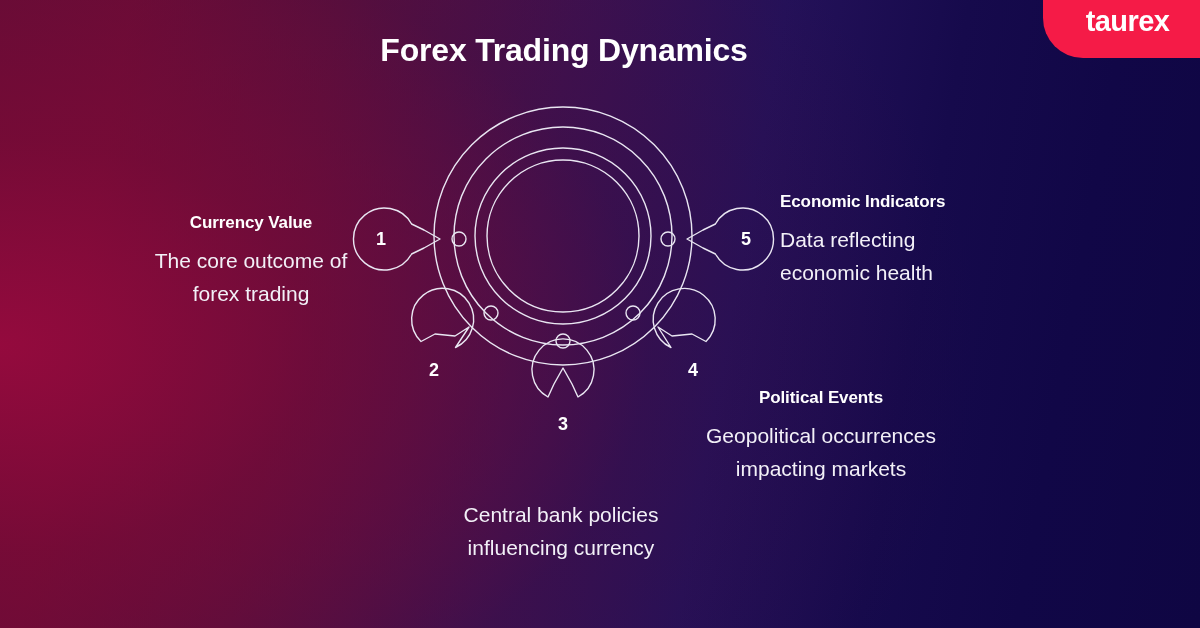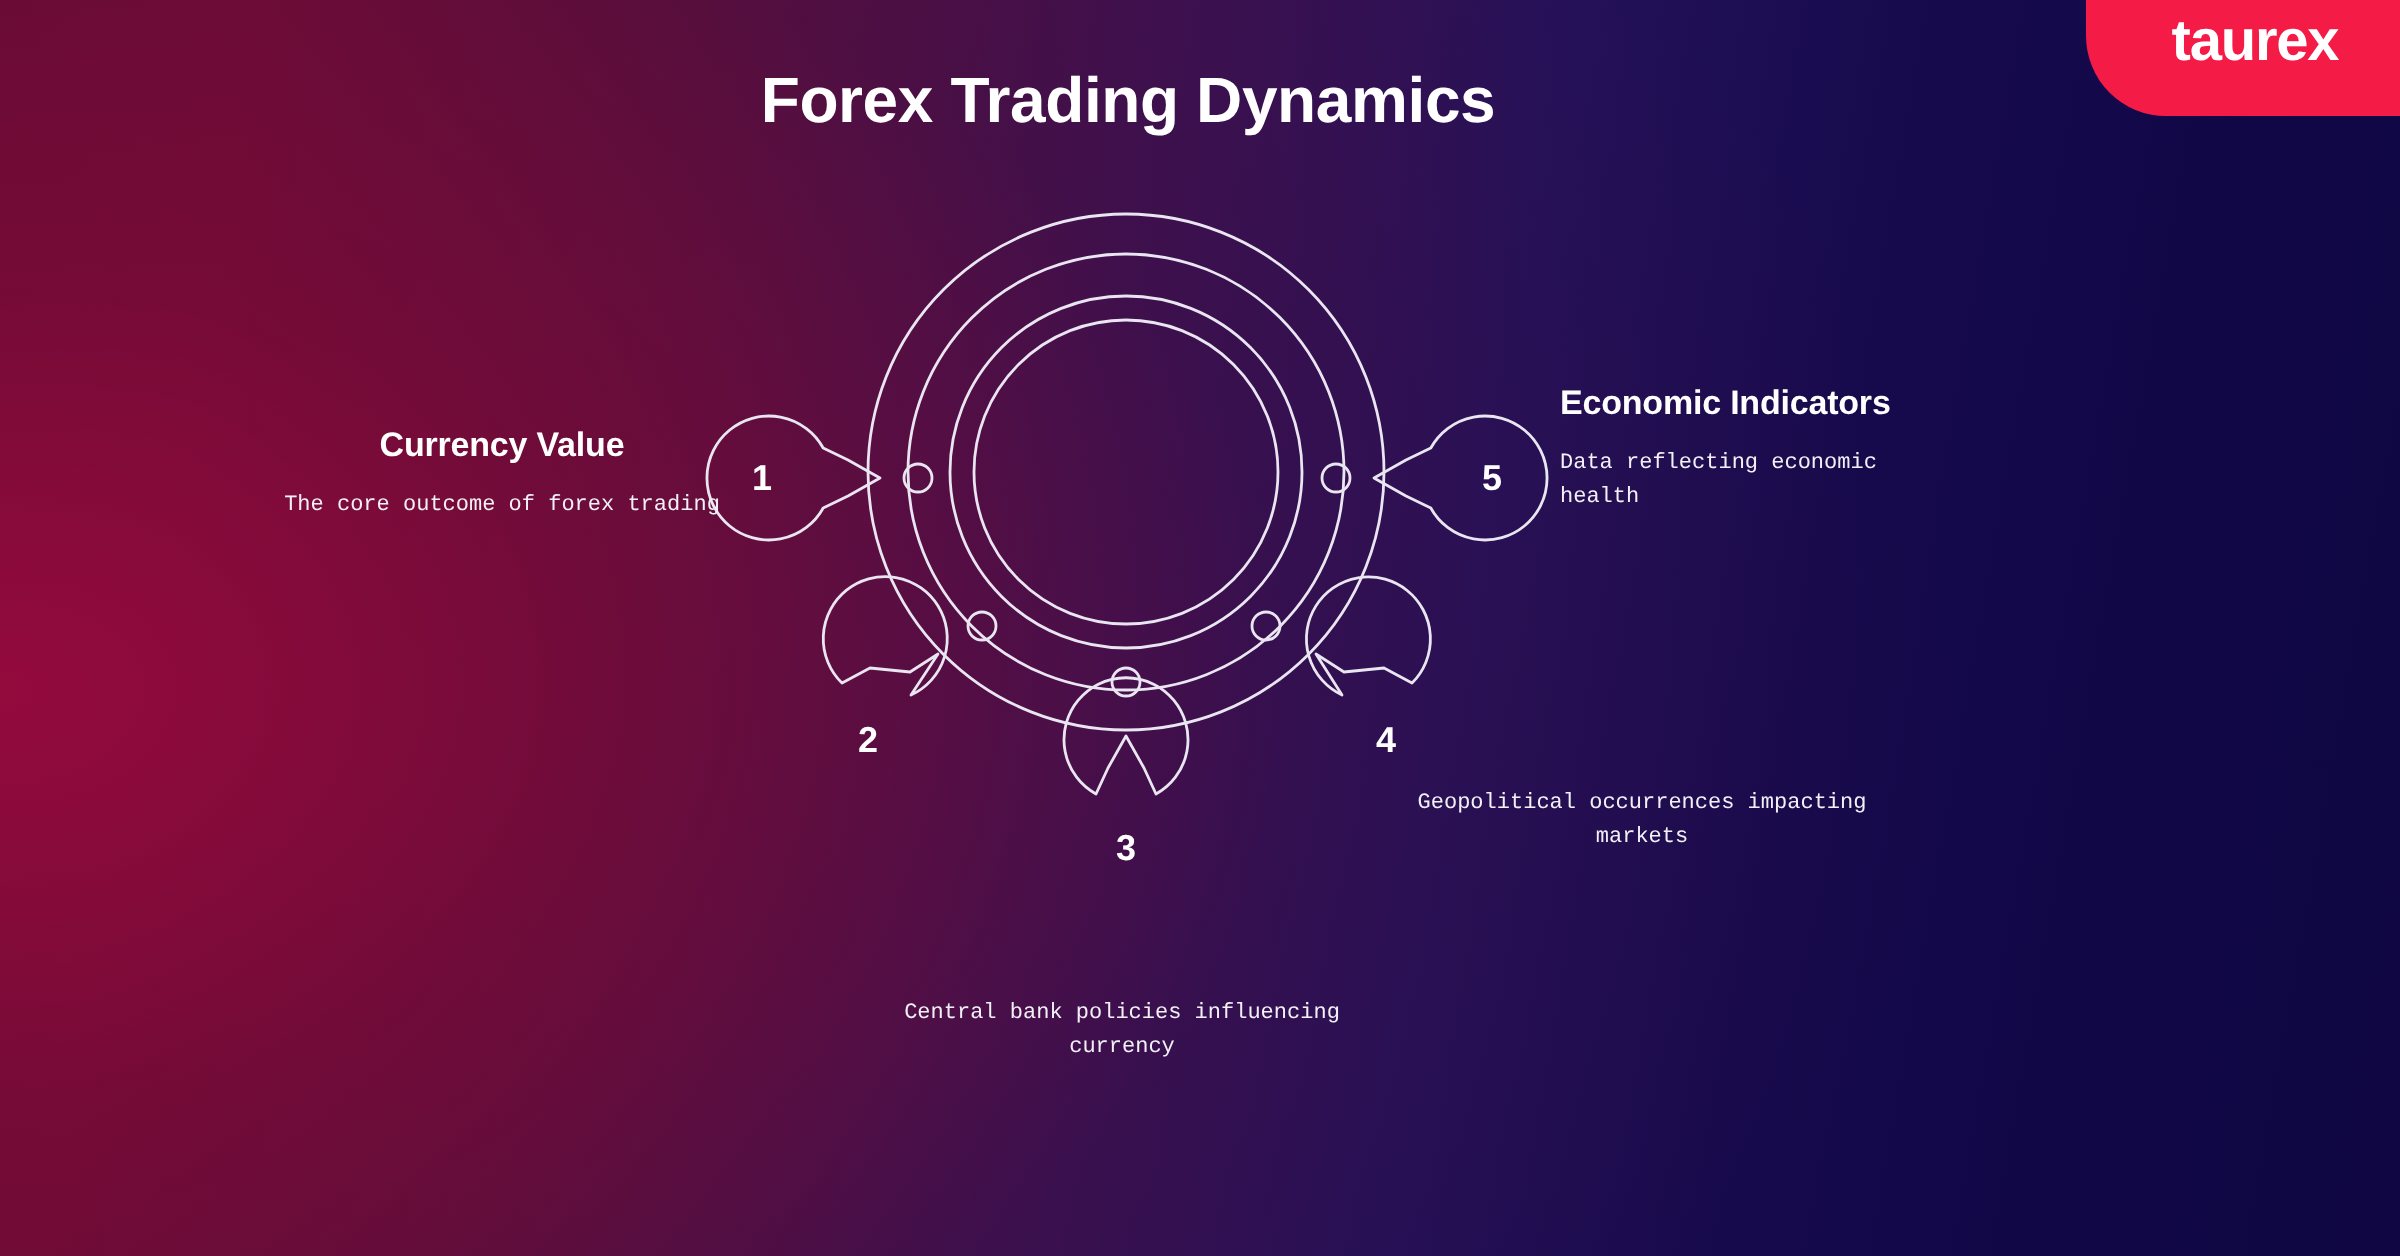--- a/index.html
+++ b/index.html
@@ -91,26 +91,25 @@
     color: #ffffff;
   }
   .item-heading {
     font-size: 17px;
     font-weight: 700;
     line-height: 1.55;
     letter-spacing: -0.1px;
     margin: 0;
   }
   .item-desc {
-    font-size: 11px;
+    font-size: 21px;
     font-weight: 400;
     line-height: 1.55;
     margin: 9px 0 0 0;
     color: #f2f0f7;
-    font-family: Liberation Mono, monospace;
   }
 
   
   #block-1 { left: 138px; top: 210px; width: 226px; text-align: center; }
   #block-2 { left: 166px; top: 385px; width: 272px; text-align: center; }
   #block-3 { left: 434px; top: 490px; width: 254px; text-align: center; }
   #block-4 { left: 690px; top: 385px; width: 262px; text-align: center; }
   #block-5 { left: 780px; top: 189px; width: 196px; }
 </style>
 </head>
@@ -160,20 +159,21 @@
     <p class="item-heading">Currency Value</p>
     <p class="item-desc">The core outcome of forex trading</p>
   </div>
 
 
   <div class="item-block" id="block-3">
     <p class="item-desc">Central bank policies influencing currency</p>
   </div>
 
   <div class="item-block" id="block-4">
+    <p class="item-heading">Political Events</p>
     <p class="item-desc">Geopolitical occurrences impacting markets</p>
   </div>
 
   <div class="item-block" id="block-5">
     <p class="item-heading">Economic Indicators</p>
     <p class="item-desc">Data reflecting economic health</p>
   </div>
 
 </div>
 

